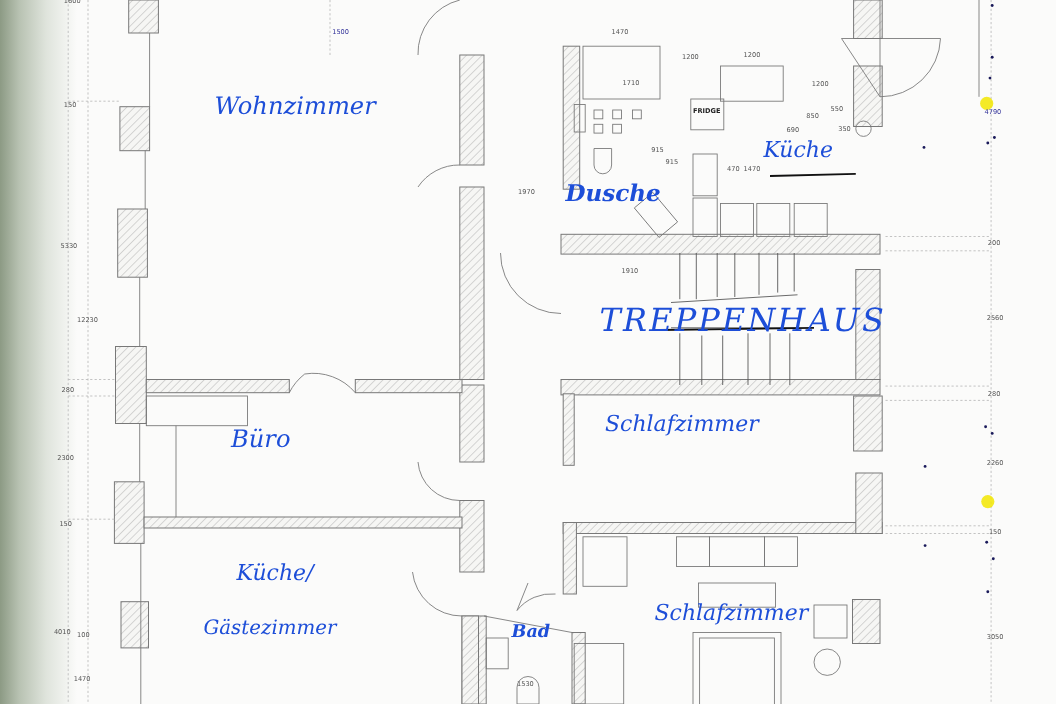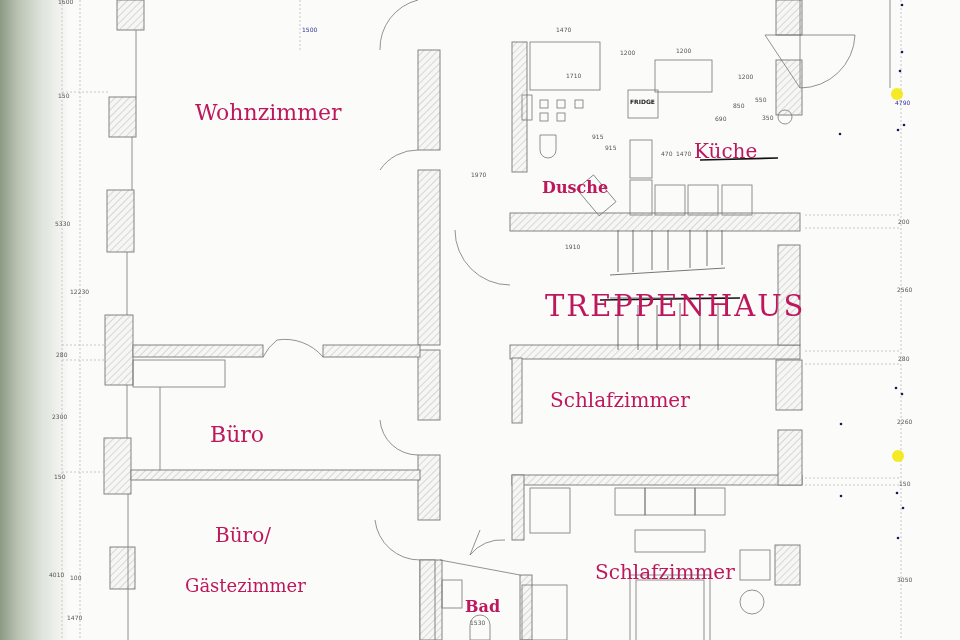--- a/index.html
+++ b/index.html
@@ -1,20 +1,20 @@
 <!DOCTYPE html>
 <html><head>
 <meta charset="utf-8">
 <style>
   html, body { margin:0; padding:0; }
   body { width:960px; height:640px; overflow:hidden; background:#fbfbfa; position:relative; font-family:"Liberation Sans", sans-serif; }
   .edge-shadow { position:absolute; left:0; top:0; width:70px; height:640px;
     background:linear-gradient(to right, #8c9a84 0%, #b8c2b2 25%, #dfe4dc 60%, rgba(251,251,250,0) 100%); }
   svg.plan { position:absolute; left:0; top:0; }
-  .label { position:absolute; font-family:"DejaVu Serif", serif; color:#be185d; white-space:nowrap;margin-top:15px; }
+  .label { position:absolute; font-family:"DejaVu Serif", serif; font-style:italic; color:#1d4ed8; white-space:nowrap; }
   .dim { position:absolute; font-size:6px; color:#555; font-family:"DejaVu Sans", sans-serif; }
   .dim-blue { color:#33339a; }
 </style>
 </head>
 <body>
 
 <div class="edge-shadow"></div>
 
 <svg class="plan" width="960" height="640">
   <defs>
@@ -169,27 +169,27 @@
     <circle cx="898" cy="538" r="1.3"></circle>
   </g>
   <g fill="#f2e600" opacity="0.85">
     <circle cx="897" cy="94" r="6"></circle>
     <circle cx="898" cy="456" r="6"></circle>
   </g>
 </svg>
 
 <div class="label" style="left:195px;top:85px;font-size:22px;">Wohnzimmer</div>
 <div class="label" style="left:694px;top:124px;font-size:20px;">Küche</div>
-<div class="label" style="left:542px;top:163px;font-size:16px;font-weight:bold;">Dusche</div>
+<div class="label" style="left:514px;top:163px;font-size:21px;font-weight:bold;">Dusche</div>
 <div class="label" style="left:545px;top:274px;font-size:29px;letter-spacing:2px;">TREPPENHAUS</div>
-<div class="label" style="left:210px;top:407px;font-size:22px;">Büro</div>
+<div class="label" style="left:210px;top:387px;font-size:22px;">Büro</div>
 <div class="label" style="left:550px;top:373px;font-size:20px;">Schlafzimmer</div>
-<div class="label" style="left:215px;top:508px;font-size:20px;">Büro/</div>
+<div class="label" style="left:215px;top:508px;font-size:20px;">Küche/</div>
 <div class="label" style="left:185px;top:560px;font-size:18px;">Gästezimmer</div>
-<div class="label" style="left:465px;top:582px;font-size:16px;font-weight:bold;">Bad</div>
+<div class="label" style="left:465px;top:564px;font-size:16px;font-weight:bold;">Bad</div>
 <div class="label" style="left:595px;top:545px;font-size:20px;">Schlafzimmer</div>
 
 <div class="dim" style="left:630px;top:98px;font-size:6px;font-weight:bold;color:#222;">FRIDGE</div>
 
 <div class="dim" style="left:58px;top:-2px;">1600</div>
 <div class="dim" style="left:58px;top:92px;">150</div>
 <div class="dim" style="left:55px;top:220px;">5330</div>
 <div class="dim" style="left:70px;top:288px;">12230</div>
 <div class="dim" style="left:56px;top:351px;">280</div>
 <div class="dim" style="left:52px;top:413px;">2300</div>

